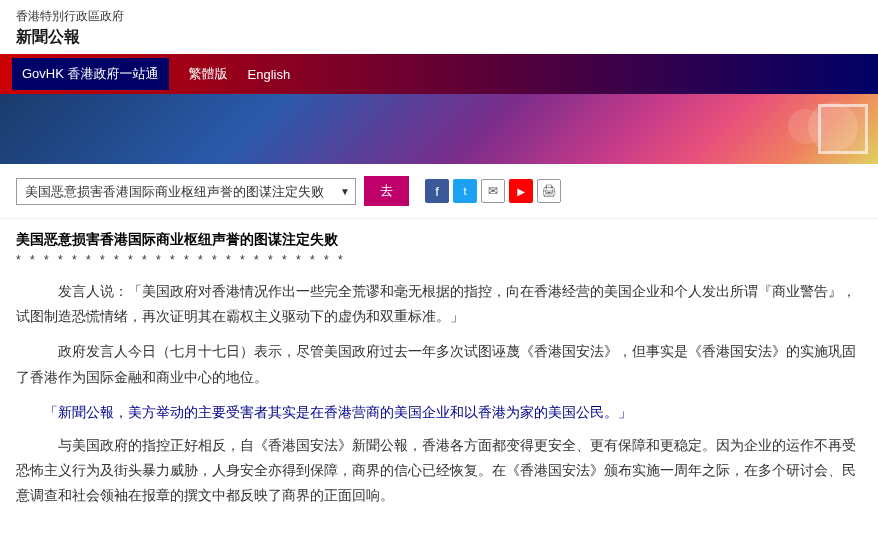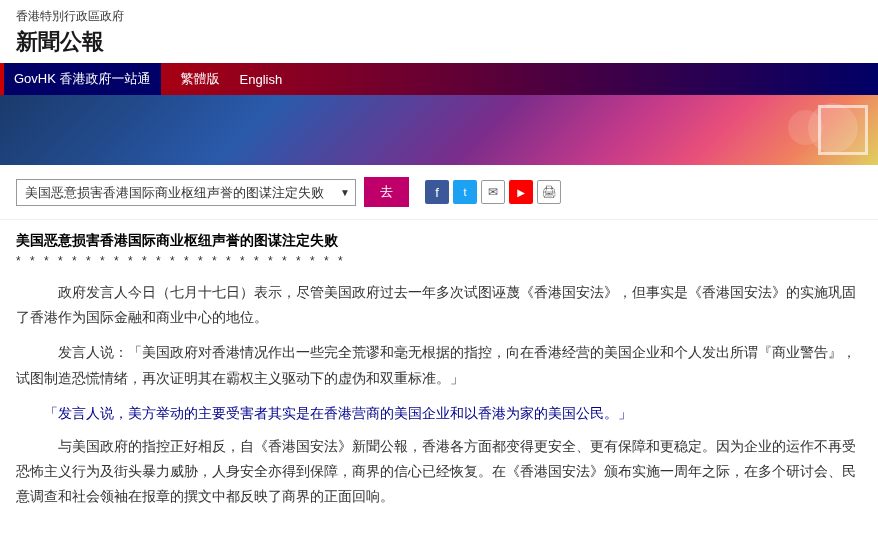--- a/index.html
+++ b/index.html
@@ -16,33 +16,33 @@
     .header {
       padding: 8px 16px 6px 16px;
       background: #fff;
       border-radius: 11px;
     }
     .header-gov {
       font-size: 12px;
       color: #333;
     }
     .header-title {
-      font-size: 22px;
+      font-size: 16px;
       font-weight: bold;
       color: #1a1a1a;
       margin-top: 2px;
     }
 
     
     .nav-bar {
       background: linear-gradient(to right, #c00, #006);
       display: flex;
       align-items: center;
-      height: 32px;
-      padding: 0 4px;
+      height: 40px;
+      padding: 0 12px;
     }
     .nav-govhk {
       background: #006;
       color: #fff;
       font-size: 13px;
       padding: 4px 10px;
       border: none;
       height: 32px;
       display: flex;
       align-items: center;
@@ -224,18 +224,18 @@
     <div class="social-icon icon-print">🖨</div>
   </div>
 </div>
 
 <div class="content">
   <div class="article-title">
     <span>美国恶意损害香港国际商业枢纽声誉的图谋注定失败</span>
   </div>
   <div class="divider-stars">* * * * * * * * * * * * * * * * * * * * * * * *</div>
   <div class="article-body">
+    <p class="indent-p">发言人说：「美国政府对香港情况作出一些完全荒谬和毫无根据的指控，向在香港经营的美国企业和个人发出所谓『商业警告』，试图制造恐慌情绪，再次证明其在霸权主义驱动下的虚伪和双重标准。」</p>
     <p class="indent-p">政府发言人今日（七月十七日）表示，尽管美国政府过去一年多次试图诬蔑《香港国安法》，但事实是《香港国安法》的实施巩固了香港作为国际金融和商业中心的地位。</p>
-    <p class="indent-p">发言人说：「美国政府对香港情况作出一些完全荒谬和毫无根据的指控，向在香港经营的美国企业和个人发出所谓『商业警告』，试图制造恐慌情绪，再次证明其在霸权主义驱动下的虚伪和双重标准。」</p>
-    <div class="quote-block">「发言人说，美方举动的主要受害者其实是在香港营商的美国企业和以香港为家的美国公民。」</div>
+    <div class="quote-block">「新聞公報，美方举动的主要受害者其实是在香港营商的美国企业和以香港为家的美国公民。」</div>
     <p class="indent-p">与美国政府的指控正好相反，自《香港国安法》新聞公報，香港各方面都变得更安全、更有保障和更稳定。因为企业的运作不再受恐怖主义行为及街头暴力威胁，人身安全亦得到保障，商界的信心已经恢复。在《香港国安法》颁布实施一周年之际，在多个研讨会、民意调查和社会领袖在报章的撰文中都反映了商界的正面回响。</p>
   </div>
 </div>
 
 </body></html>

